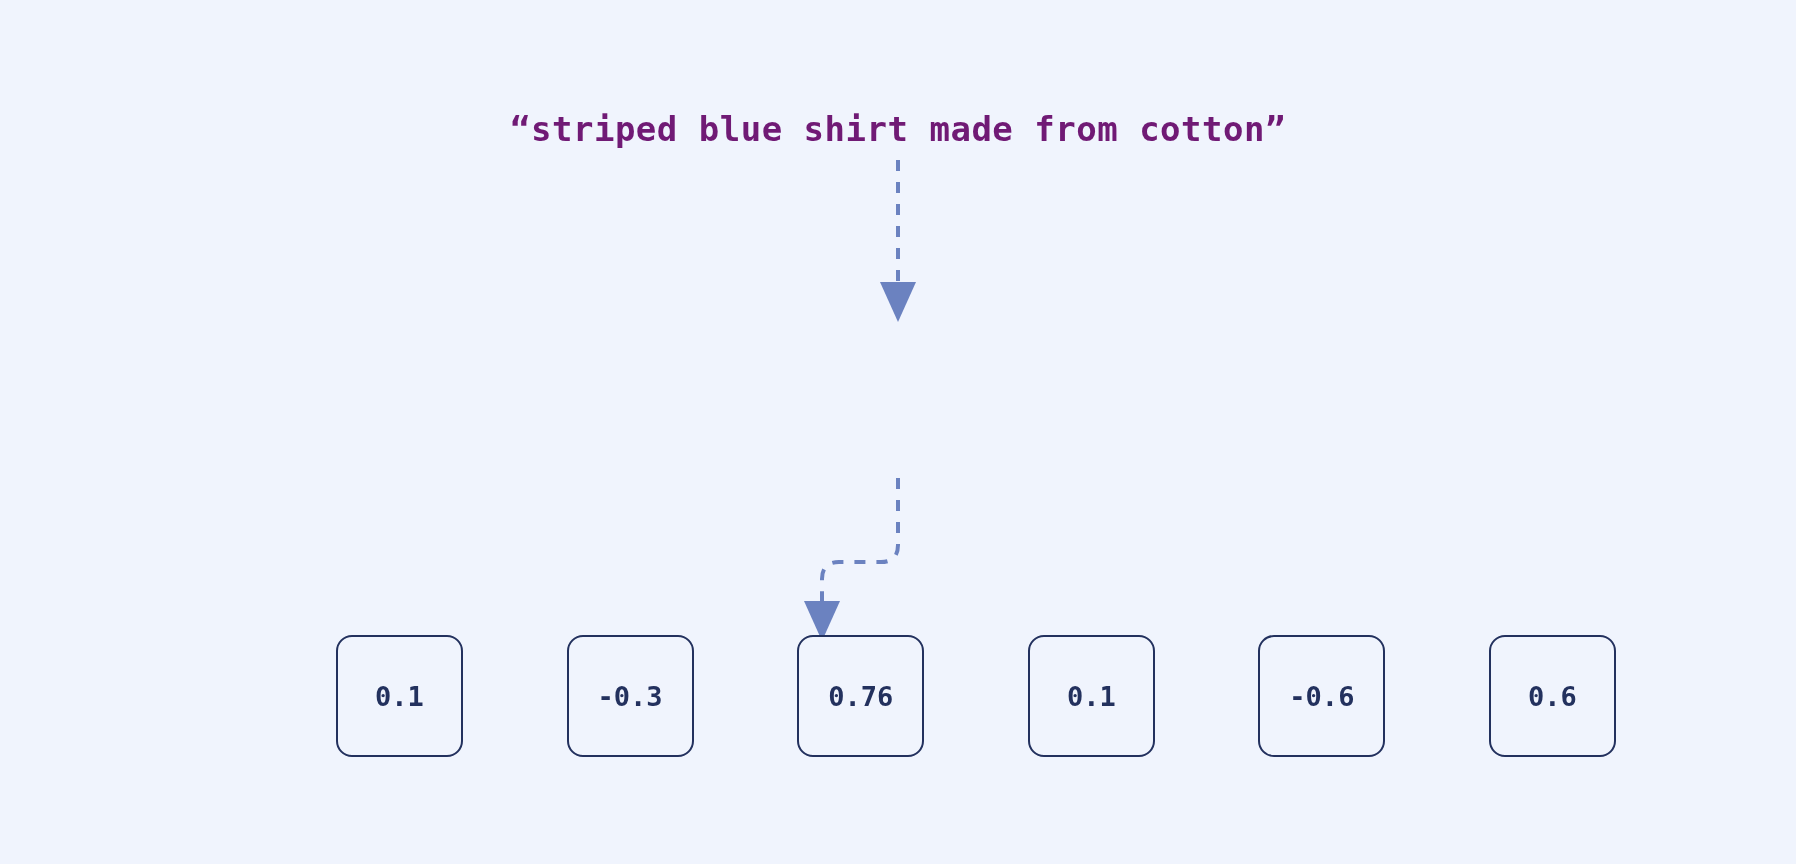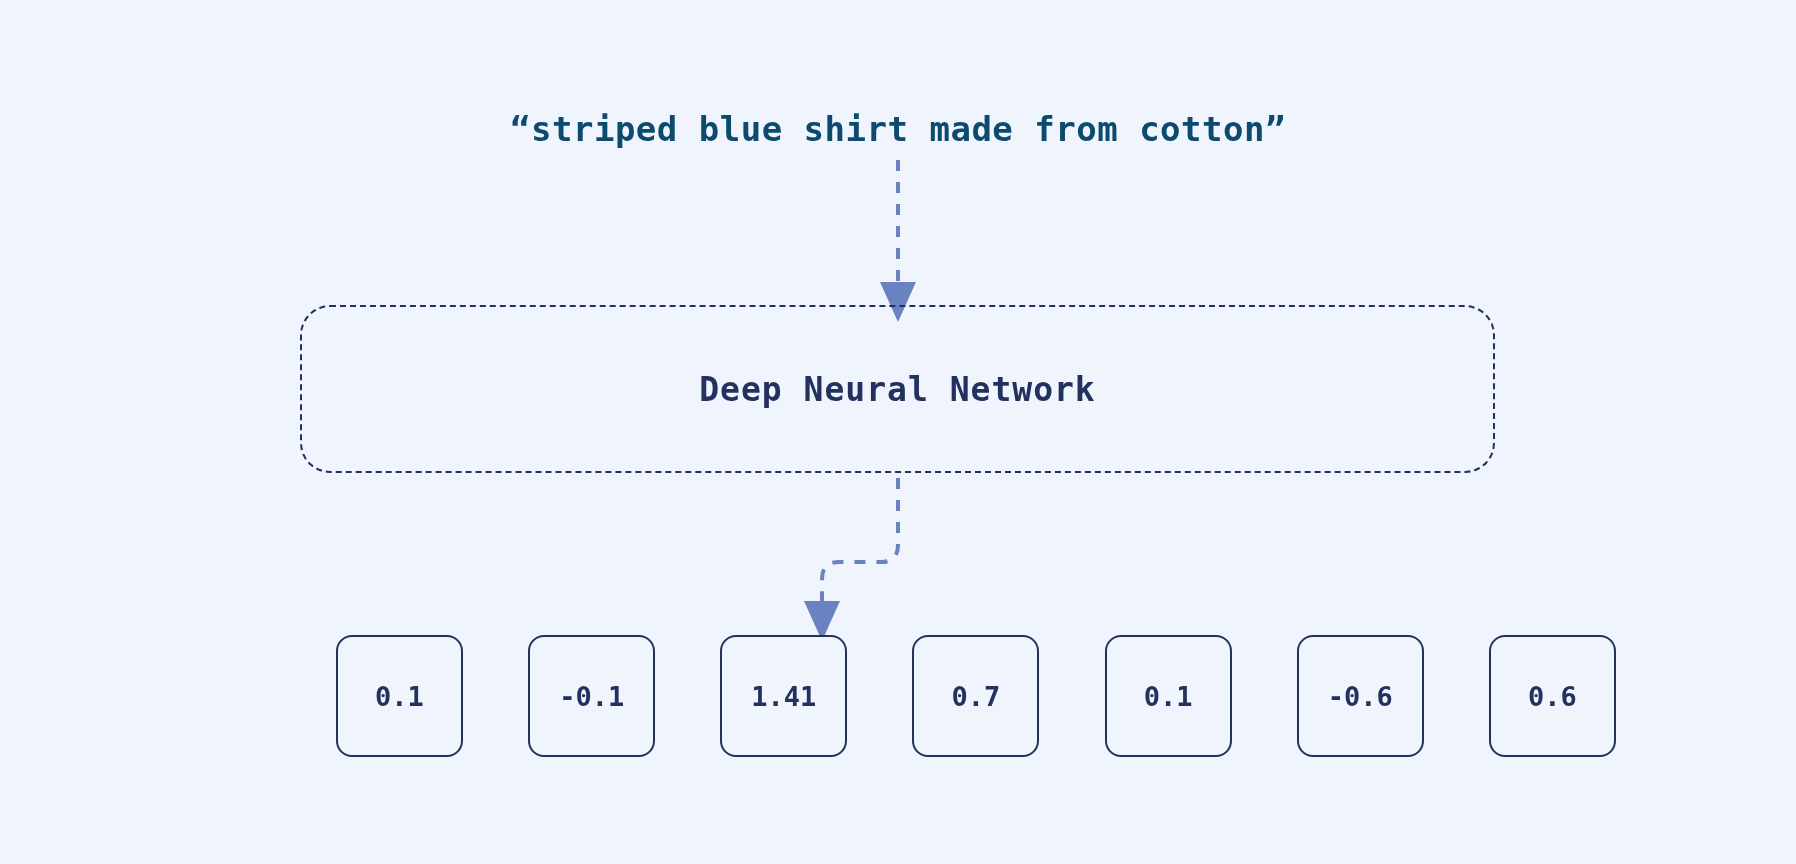--- a/index.html
+++ b/index.html
@@ -26,21 +26,21 @@
   .input-caption {
     position: absolute;
     left: 0;
     top: 106px;
     width: 1796px;
     text-align: center;
     font-family: "DejaVu Sans Mono", "Liberation Mono", monospace;
     font-size: 34px;
     font-weight: 700;
     letter-spacing: 0.5px;
-    color: #0c4a6e;
+    color: #701a75;
     white-space: pre;
     line-height: 46px;
   }
 
   
   #connectors {
     position: absolute;
     left: 0;
     top: 0;
     width: 1796px;
@@ -120,36 +120,30 @@
 
     <g>
       <line x1="898" y1="160" x2="898" y2="286" stroke="#6b82c0" stroke-width="4" stroke-dasharray="11 11" marker-end="url(#arrowhead)"></line>
     </g>
 
     <g>
       <path d="M898,478 L898,545 Q898,562 881,562 L839,562 Q822,562 822,579 L822,605" fill="none" stroke="#6b82c0" stroke-width="4" stroke-dasharray="11 11" stroke-linecap="butt" marker-end="url(#arrowhead)"></path>
     </g>
   </svg>
 
-  <div class="model-box">
-    <span class="model-label">Deep Neural Network</span>
-  </div>
 
   <div class="vector-row">
     <div class="vector-cell">
       <span class="vector-value">0.1</span>
     </div>
     <div class="vector-cell">
-      <span class="vector-value">-0.1</span>
+      <span class="vector-value">-0.3</span>
     </div>
     <div class="vector-cell">
-      <span class="vector-value">1.41</span>
-    </div>
-    <div class="vector-cell">
-      <span class="vector-value">0.7</span>
+      <span class="vector-value">0.76</span>
     </div>
     <div class="vector-cell">
       <span class="vector-value">0.1</span>
     </div>
     <div class="vector-cell">
       <span class="vector-value">-0.6</span>
     </div>
     <div class="vector-cell">
       <span class="vector-value">0.6</span>
     </div>

